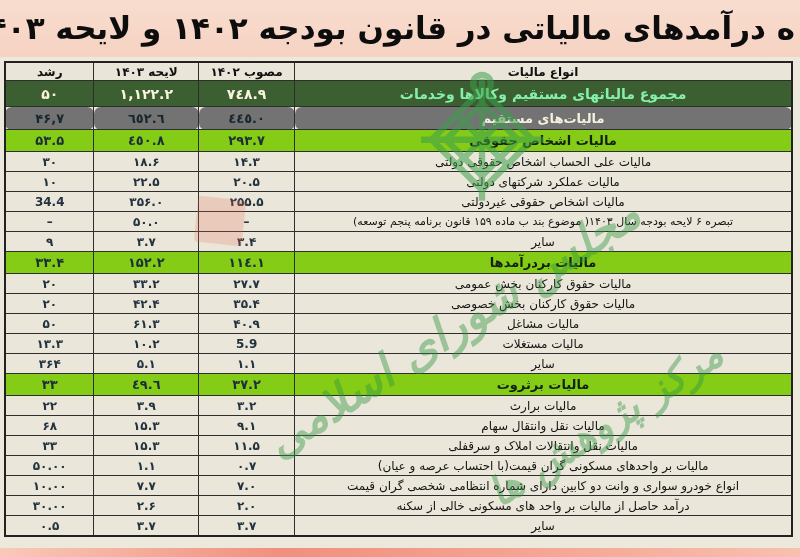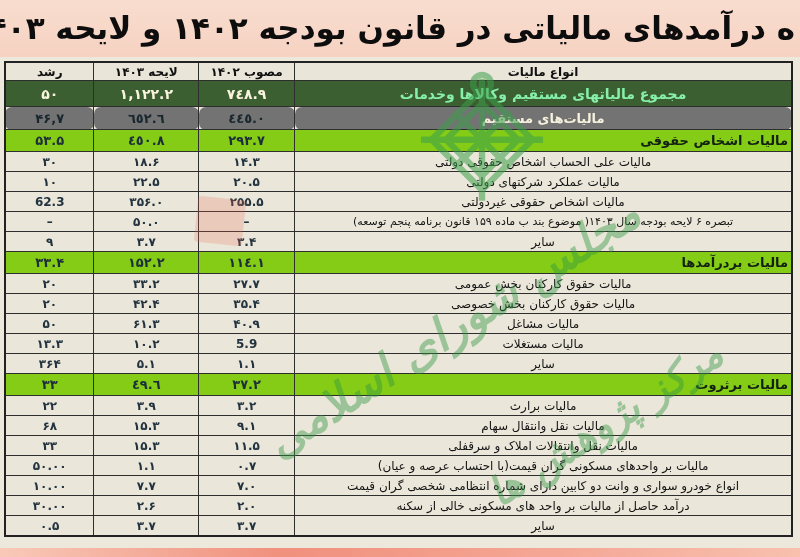--- a/index.html
+++ b/index.html
@@ -31,21 +31,21 @@
     height:17px;background:#e9e5d8;color:#101010;
     font-size:12px;font-weight:bold;margin-top:9px;
   }
   td{font-size:12px;font-weight:bold;color:#22333f;height:19px;}
   td.lbl{font-weight:normal;color:#141414;font-size:12px;}
   tr.total td{background:#3b5f31;color:#faf4df;height:25px;font-size:14px;}
   tr.total td.lbl{color:#86efac;font-weight:bold;font-size:14px;}
   tr.section1 td{background:#737373;color:#18262e;height:22px;font-size:13px;border-radius:7px;}
   tr.section1 td.lbl{color:#f6f1dd;font-weight:bold;font-size:13px;margin-top:31px;}
   tr.section2 td{background:#84cc16;color:#1c2e3a;height:21px;font-size:13px;}
-  tr.section2 td.lbl{color:#122112;font-weight:bold;font-size:13px;text-align:right;}
+  tr.section2 td.lbl{color:#122112;font-weight:bold;font-size:13px;}
   tr.normal td{background:#eae6d9;}
   tr.normal.small td.lbl{font-size:11px;margin-top:36px;}
   
   .watermark{position:absolute;top:0;left:0;width:800px;height:557px;pointer-events:none;}
   .emblem{position:absolute;left:418px;top:66px;width:128px;height:150px;opacity:0.55;}
   .wm-script{
     position:absolute;color:#2f9440;opacity:0.42;font-weight:bold;
     transform:rotate(-33deg);transform-origin:center;white-space:nowrap;
     font-style:italic;
   }
@@ -109,21 +109,21 @@
       <tr class="normal">
         <td class="lbl">مالیات عملکرد شرکتهای دولتی</td>
         <td>۲۰.۵</td>
         <td>۲۲.۵</td>
         <td>۱۰</td>
       </tr>
       <tr class="normal">
         <td class="lbl">مالیات اشخاص حقوقی غیردولتی</td>
         <td>۲۵۵.۵</td>
         <td>۳۵۶.۰</td>
-        <td>62.3</td>
+        <td>34.4</td>
       </tr>
       <tr class="normal small">
         <td class="lbl">تبصره ۶ لایحه بودجه سال ۱۴۰۳( موضوع بند ب ماده ۱۵۹ قانون برنامه پنجم توسعه)</td>
         <td>–</td>
         <td>۵۰.۰</td>
         <td>–</td>
       </tr>
       <tr class="normal">
         <td class="lbl">سایر</td>
         <td>۳.۴</td>

